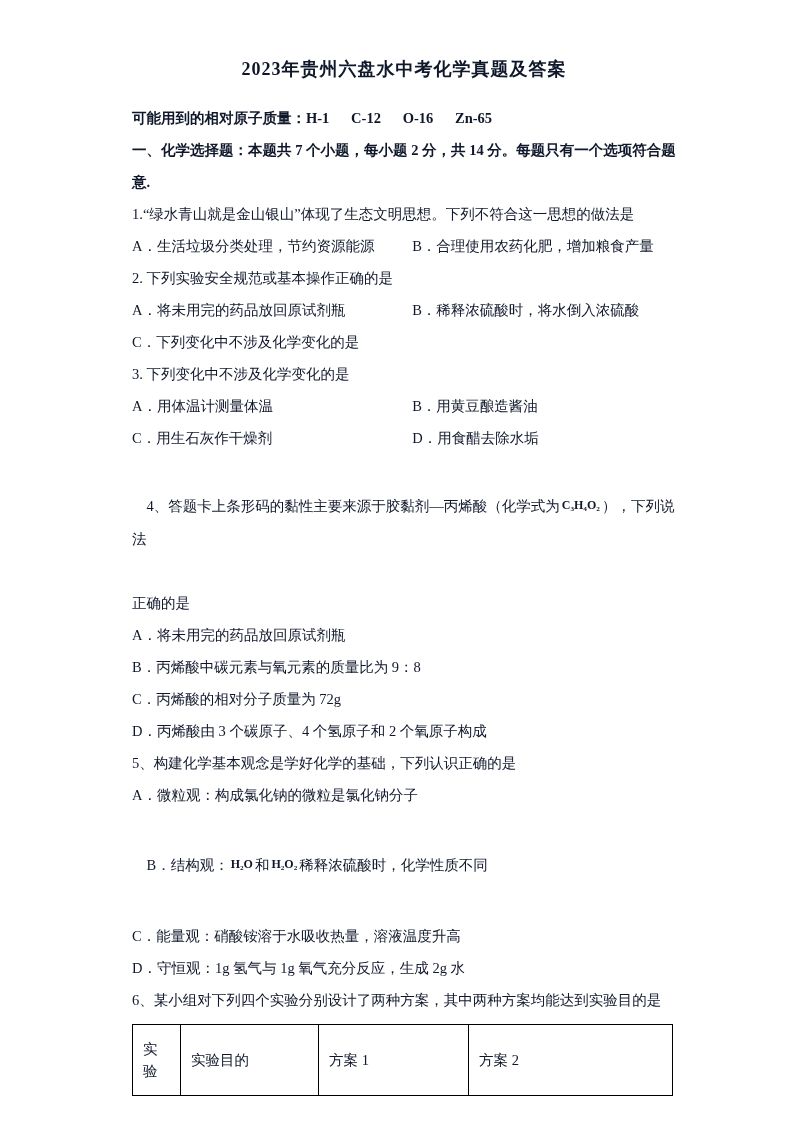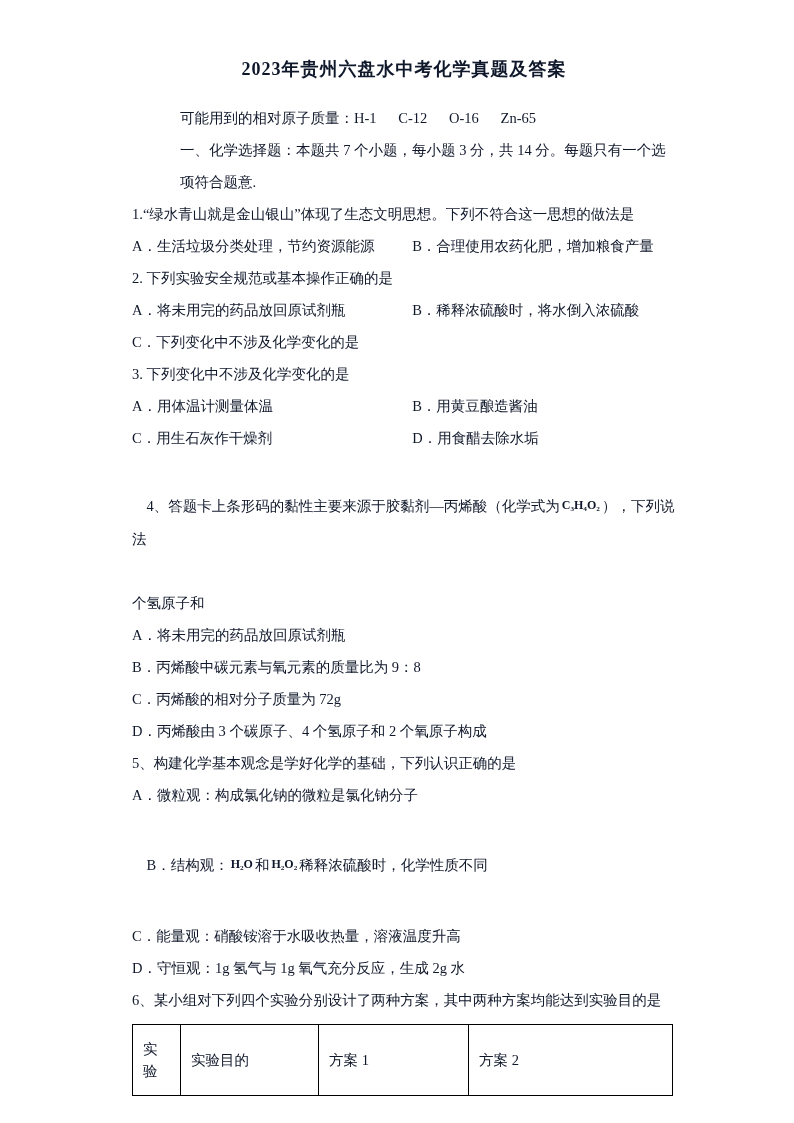--- a/index.html
+++ b/index.html
@@ -7,37 +7,37 @@
     width:794px; height:1123px; margin:0 auto; background:#ffffff;
     box-sizing:border-box; padding:54px 118px 0 132px;
     font-family:"Liberation Serif","DejaVu Serif",serif;
     color:#0f172a; font-size:14.5px; overflow:hidden;
   }
   .title {
     text-align:center; font-weight:bold; font-size:18px;
     line-height:30px; margin-bottom:18px; letter-spacing:1px;
   }
   .line { line-height:32px; min-height:32px; white-space:pre-wrap; }
-  .bold { font-weight:normal;margin-left:48px; }
+  .bold { font-weight:bold; }
   .opt-row { display:grid; grid-template-columns:51.5% 48.5%; line-height:32px; min-height:32px; }
   .chem { font-weight:bold; font-size:12px; position:relative; top:-2px; padding:0 2px; }
   .qtable { border-collapse:collapse; margin-top:8px; table-layout:fixed; width:540px; }
   .qtable td { border:1px solid #000; padding:8px 10px; line-height:22px; vertical-align:middle; word-break:break-all; }
   .row-h td { height:54px; }
 </style>
 </head>
 <body>
 
 <div class="page">
 
   <div class="title">2023年贵州六盘水中考化学真题及答案</div>
 
   <div class="line bold">可能用到的相对原子质量：H-1      C-12      O-16      Zn-65</div>
 
-  <div class="line bold">一、化学选择题：本题共 7 个小题，每小题 3 分，共 14 分。每题只有一个选项符合题意.</div>
+  <div class="line bold">一、化学选择题：本题共 7 个小题，每小题 2 分，共 14 分。每题只有一个选项符合题意.</div>
 
   <div class="line">1.“绿水青山就是金山银山”体现了生态文明思想。下列不符合这一思想的做法是</div>
   <div class="opt-row">
     <span>A．生活垃圾分类处理，节约资源能源</span>
     <span>B．合理使用农药化肥，增加粮食产量</span>
   </div>
 
   <div class="line">2. 下列实验安全规范或基本操作正确的是</div>
   <div class="opt-row">
     <span>A．将未用完的药品放回原试剂瓶</span>
@@ -53,21 +53,21 @@
     <span>B．用黄豆酿造酱油</span>
   </div>
   <div class="opt-row">
     <span>C．用生石灰作干燥剂</span>
     <span>D．用食醋去除水垢</span>
   </div>
 
   <div class="line" style="margin-top:4px;">
     <span>4、答题卡上条形码的黏性主要来源于胶黏剂—丙烯酸（化学式为</span><span class="chem">C₃H₄O₂</span><span>），下列说法</span>
   </div>
-  <div class="line">个氢原子和</div>
+  <div class="line">正确的是</div>
   <div class="line">A．将未用完的药品放回原试剂瓶</div>
   <div class="line">B．丙烯酸中碳元素与氧元素的质量比为 9：8</div>
   <div class="line">C．丙烯酸的相对分子质量为 72g</div>
   <div class="line">D．丙烯酸由 3 个碳原子、4 个氢原子和 2 个氧原子构成</div>
 
   <div class="line">5、构建化学基本观念是学好化学的基础，下列认识正确的是</div>
   <div class="line">A．微粒观：构成氯化钠的微粒是氯化钠分子</div>
   <div class="line" style="min-height:36px; line-height:36px;">
     <span>B．结构观：</span><span class="chem">H₂O</span><span>和</span><span class="chem">H₂O₂</span><span>稀释浓硫酸时，化学性质不同</span>
   </div>

